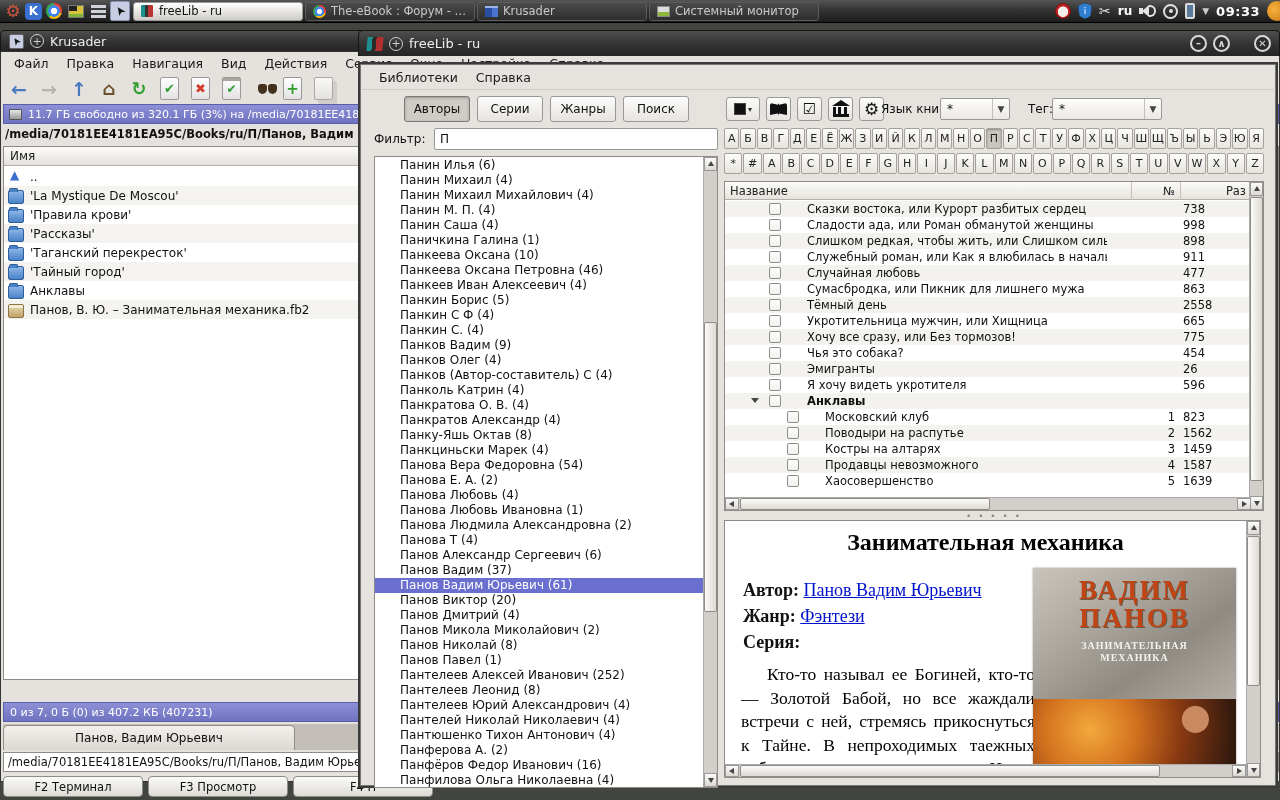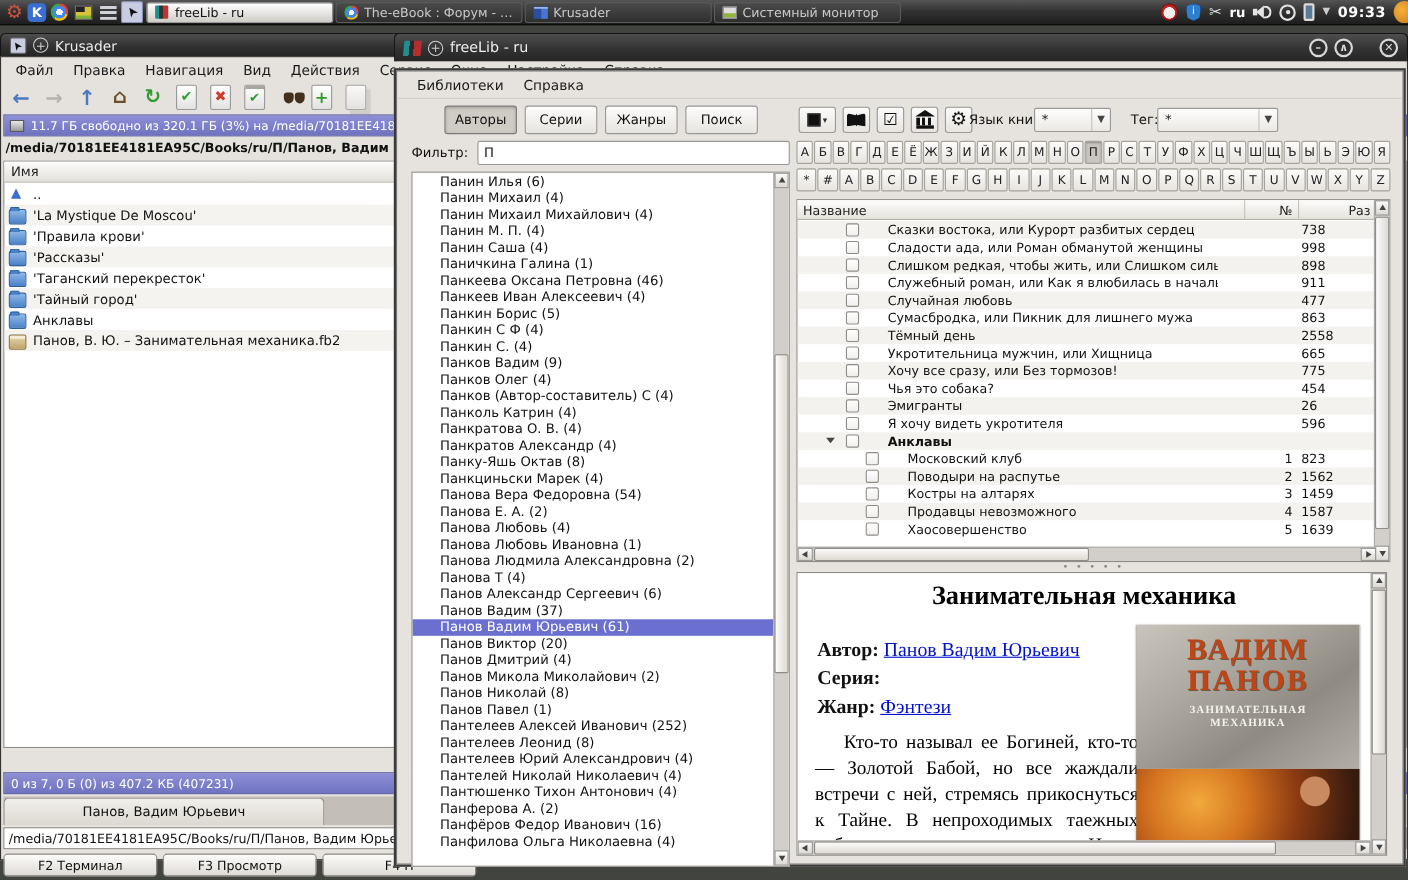--- a/index.html
+++ b/index.html
@@ -400,20 +400,21 @@
 
       <div class="fl-authors">
         <div class="au-rows">
 
         <div class="au-row">Панин Илья (6)</div>
             <div class="au-row">Панин Михаил (4)</div>
             <div class="au-row">Панин Михаил Михайлович (4)</div>
             <div class="au-row">Панин М. П. (4)</div>
             <div class="au-row">Панин Саша (4)</div>
             <div class="au-row">Паничкина Галина (1)</div>
+            <div class="au-row">Панкеева Оксана (10)</div>
             <div class="au-row">Панкеева Оксана Петровна (46)</div>
             <div class="au-row">Панкеев Иван Алексеевич (4)</div>
             <div class="au-row">Панкин Борис (5)</div>
             <div class="au-row">Панкин С Ф (4)</div>
             <div class="au-row">Панкин С. (4)</div>
             <div class="au-row">Панков Вадим (9)</div>
             <div class="au-row">Панков Олег (4)</div>
             <div class="au-row">Панков (Автор-составитель) С (4)</div>
             <div class="au-row">Панколь Катрин (4)</div>
             <div class="au-row">Панкратова О. В. (4)</div>
@@ -698,25 +699,25 @@
 
       <div class="fl-preview">
         <div class="pv-inner">
           <div class="pv-title">Занимательная механика</div>
           <div class="pv-meta">
             <div>
               <span class="pv-lab">Автор:</span>
               <a class="pv-link">Панов Вадим Юрьевич</a>
             </div>
             <div>
-              <span class="pv-lab">Серия:</span>
-            </div>
-            <div>
               <span class="pv-lab">Жанр:</span>
               <a class="pv-link">Фэнтези</a>
+            </div>
+            <div>
+              <span class="pv-lab">Серия:</span>
             </div>
           </div>
           <div class="pv-text">Кто-то называл ее Богиней, кто-то — Золотой Бабой, но все жаждали встречи с ней, стремясь прикоснуться к Тайне. В непроходимых таежных дебрях ее искали посланцы Ивана Грозного,</div>
           <div class="cover">
             <div class="cover-top">
               <div class="cov-a">
                 <div>ВАДИМ</div>
                 <div>ПАНОВ</div>
               </div>
               <div class="cov-t">

